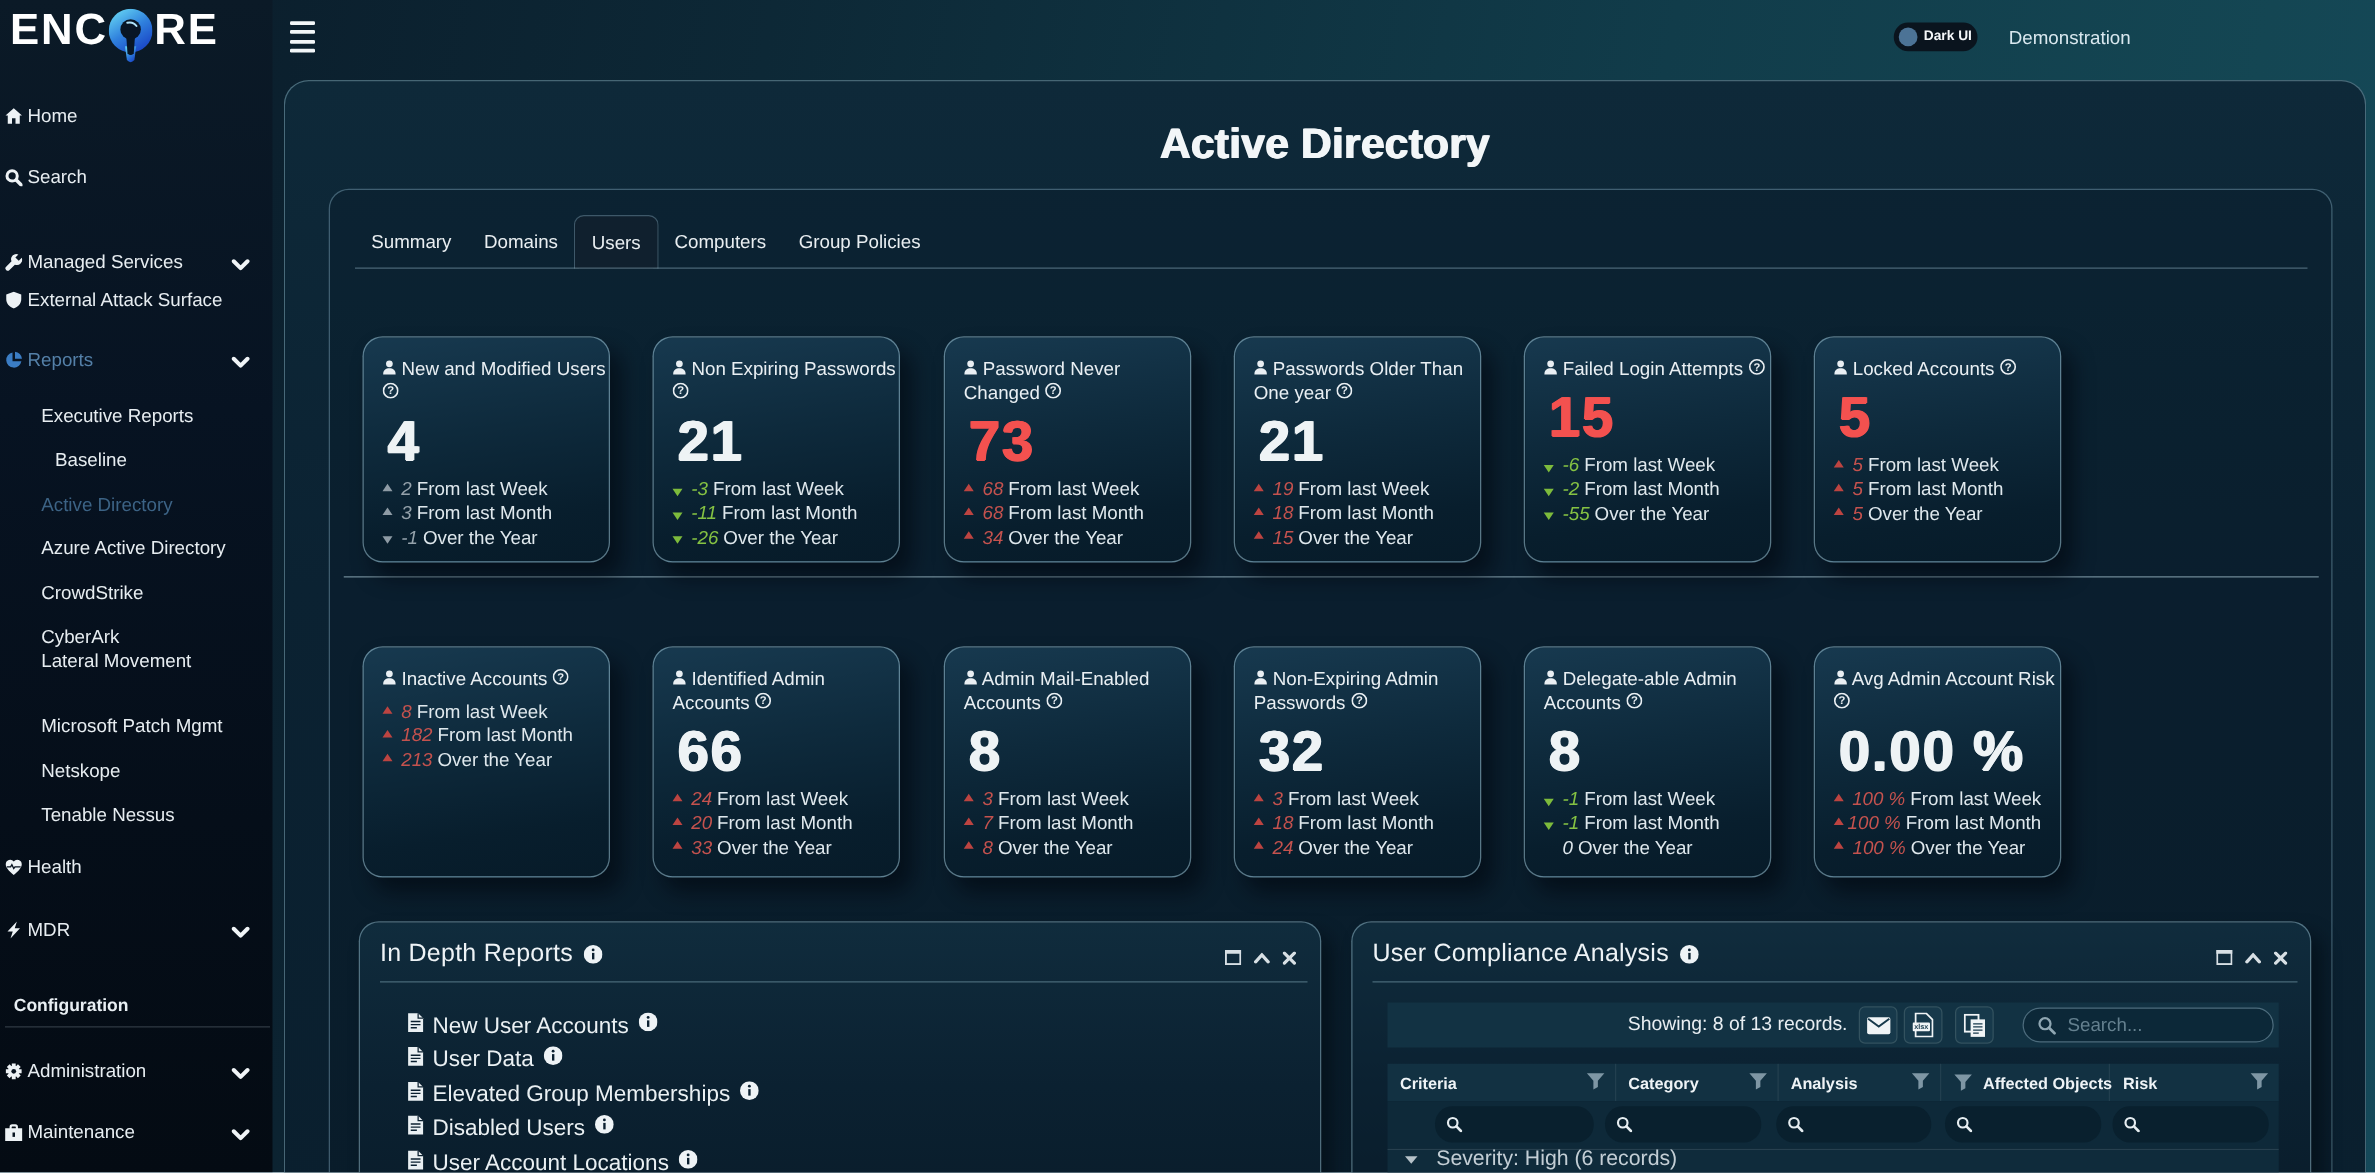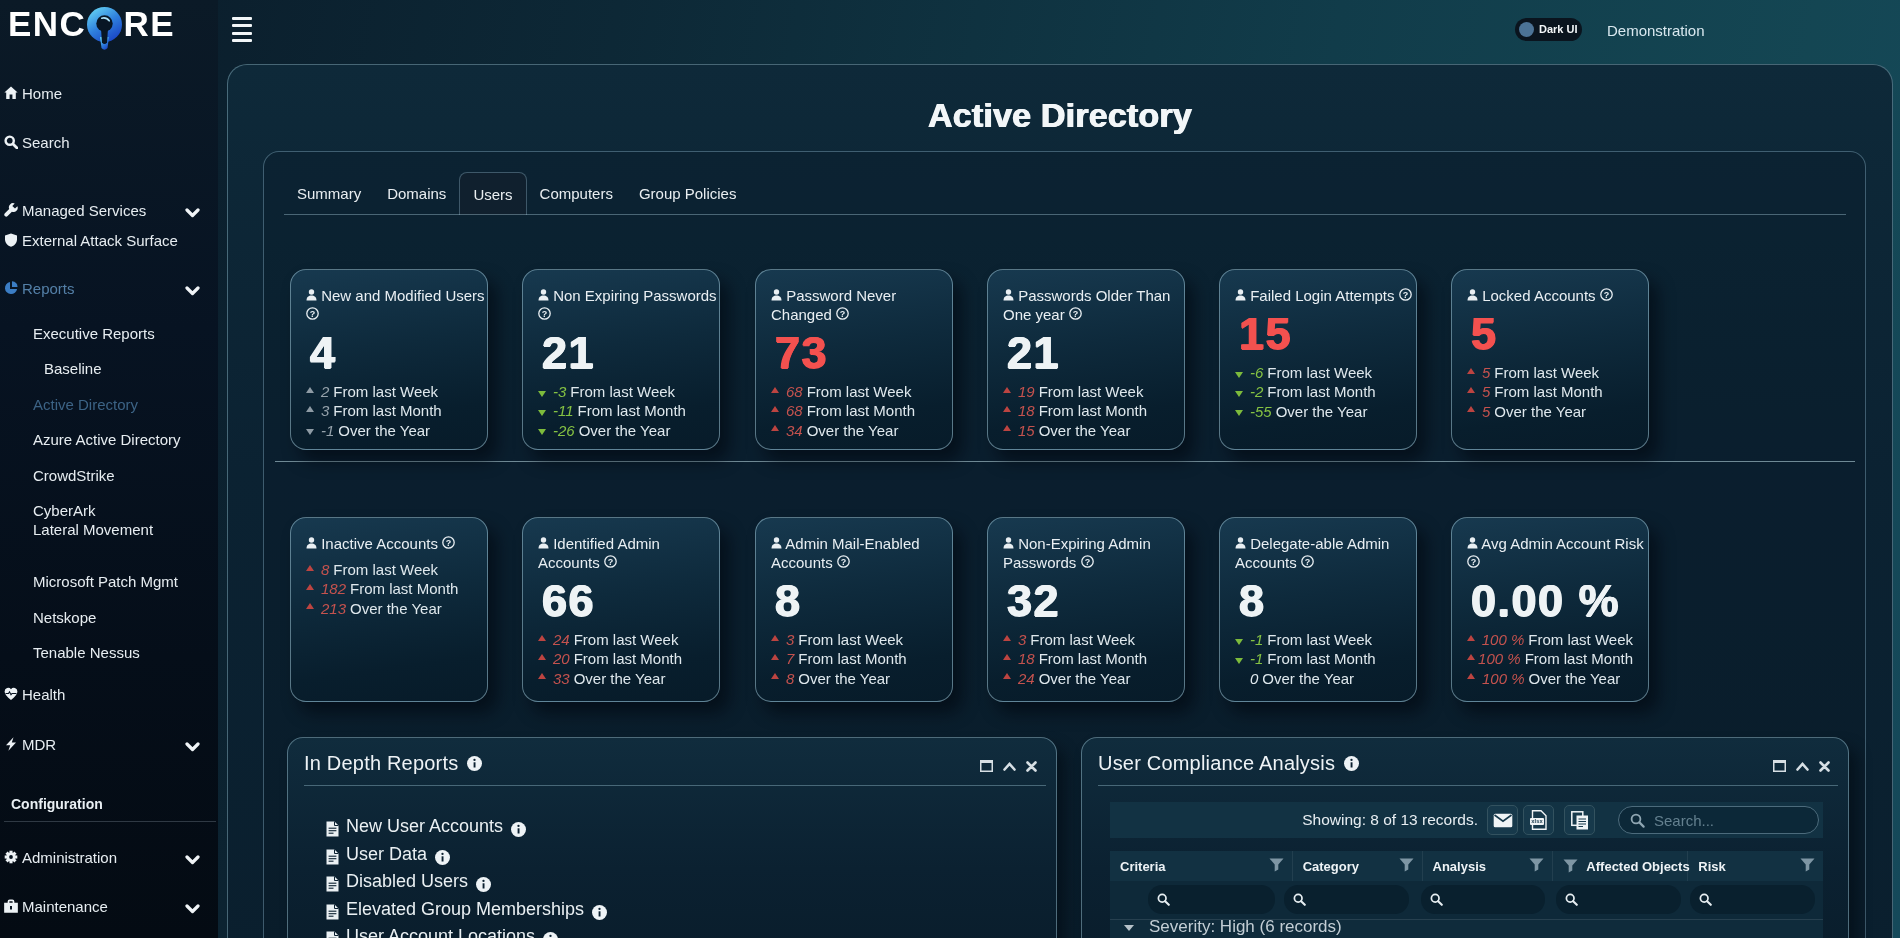--- a/index.html
+++ b/index.html
@@ -75,21 +75,21 @@
 #panL { left:287px; width:770px; }
 #panR { left:1081px; width:768px; }
 .phead { position:absolute; left:16px; top:14px; font-size:20px; font-weight:500; color:#eef3f6; letter-spacing:.2px; display:flex; align-items:center; }
 .phead svg { margin-left:9px; }
 .pico { position:absolute; top:22px; display:flex; align-items:center; gap:10px; }
 #panL .pico { right:19px; } #panR .pico { right:18px; }
 .phr { position:absolute; left:16px; right:10px; top:47px; height:1px; background:rgba(160,200,215,.4); }
 
 
 #plist { position:absolute; left:38px; top:72px; }
-.litem { display:flex; align-items:flex-end; height:27.4px; font-size:18px; color:#eaf0f3; }
+.litem { display:flex; align-items:flex-start; height:27.4px; font-size:18px; color:#eaf0f3; }
 .litem svg { margin-right:7px; }
 .litem .inf { margin-left:8px; }
 
 
 #toolbar { position:absolute; left:28px; top:64px; width:713px; height:36px; background:#123243; display:flex; align-items:center; }
 #showing { position:absolute; right:345px; font-size:15.5px; color:#e8eef2; }
 .tbtn { position:absolute; top:3px; width:31px; height:30px; background:#17394b; border:1px solid #33525f; border-radius:5px; display:flex; align-items:center; justify-content:center; }
 #srch { position:absolute; left:508px; top:4px; width:201px; height:28px; background:#0c2838; border:1.5px solid #4c6b7c; border-radius:15px; display:flex; align-items:center; color:#64808f; font-size:15px; }
 #srch svg { margin:0 9px 0 11px; }
 #thead { position:absolute; left:28px; top:113px; width:713px; height:30px; background:#123142; display:flex; }
@@ -686,34 +686,34 @@
             <circle cx="7.5" cy="3.9" r="1.15" fill="#0b2030"></circle>
           </svg></div>
       <div class="litem"><svg width="13" height="16" viewBox="0 0 13 16">
             <path d="M0.5 0.5 H8.5 L12.5 4.5 V15.5 H0.5 Z" fill="#eaf0f3"></path>
             <path d="M8.5 0.5 L8.5 4.5 L12.5 4.5" fill="none" stroke="#0b2030" stroke-width="1"></path>
             <g stroke="#0b2030" stroke-width="1.1">
               <line x1="2.6" y1="7.2" x2="10.4" y2="7.2"></line>
               <line x1="2.6" y1="9.7" x2="10.4" y2="9.7"></line>
               <line x1="2.6" y1="12.2" x2="7.5" y2="12.2"></line>
             </g>
-          </svg>Disabled Users<svg class="inf" width="15" height="15" viewBox="0 0 15 15">
+          </svg>Elevated Group Memberships<svg class="inf" width="15" height="15" viewBox="0 0 15 15">
             <circle cx="7.5" cy="7.5" r="7.5" fill="#eef3f6"></circle>
             <rect x="6.6" y="6.3" width="1.9" height="5.2" fill="#0b2030"></rect>
             <circle cx="7.5" cy="3.9" r="1.15" fill="#0b2030"></circle>
           </svg></div>
       <div class="litem"><svg width="13" height="16" viewBox="0 0 13 16">
             <path d="M0.5 0.5 H8.5 L12.5 4.5 V15.5 H0.5 Z" fill="#eaf0f3"></path>
             <path d="M8.5 0.5 L8.5 4.5 L12.5 4.5" fill="none" stroke="#0b2030" stroke-width="1"></path>
             <g stroke="#0b2030" stroke-width="1.1">
               <line x1="2.6" y1="7.2" x2="10.4" y2="7.2"></line>
               <line x1="2.6" y1="9.7" x2="10.4" y2="9.7"></line>
               <line x1="2.6" y1="12.2" x2="7.5" y2="12.2"></line>
             </g>
-          </svg>Elevated Group Memberships<svg class="inf" width="15" height="15" viewBox="0 0 15 15">
+          </svg>Disabled Users<svg class="inf" width="15" height="15" viewBox="0 0 15 15">
             <circle cx="7.5" cy="7.5" r="7.5" fill="#eef3f6"></circle>
             <rect x="6.6" y="6.3" width="1.9" height="5.2" fill="#0b2030"></rect>
             <circle cx="7.5" cy="3.9" r="1.15" fill="#0b2030"></circle>
           </svg></div>
       <div class="litem"><svg width="13" height="16" viewBox="0 0 13 16">
             <path d="M0.5 0.5 H8.5 L12.5 4.5 V15.5 H0.5 Z" fill="#eaf0f3"></path>
             <path d="M8.5 0.5 L8.5 4.5 L12.5 4.5" fill="none" stroke="#0b2030" stroke-width="1"></path>
             <g stroke="#0b2030" stroke-width="1.1">
               <line x1="2.6" y1="7.2" x2="10.4" y2="7.2"></line>
               <line x1="2.6" y1="9.7" x2="10.4" y2="9.7"></line>

